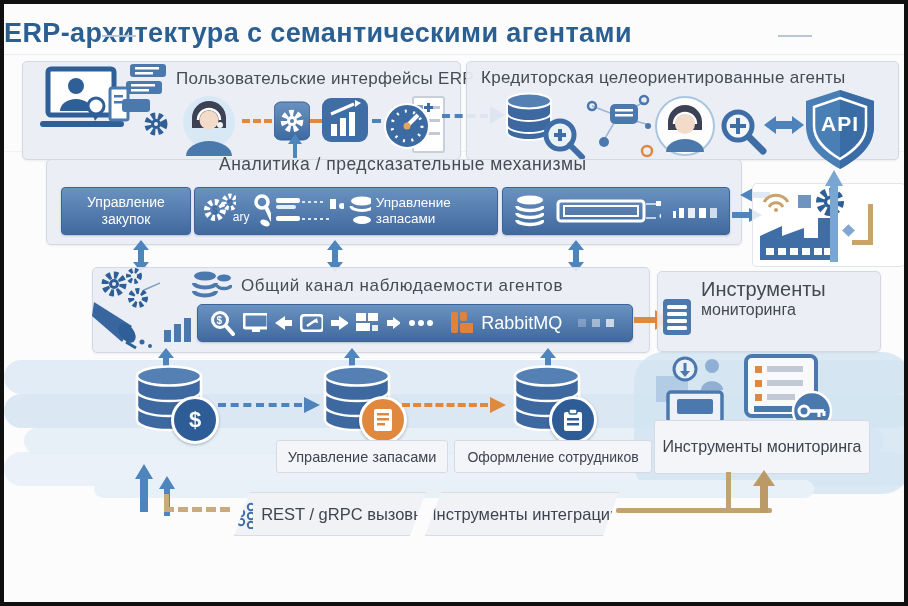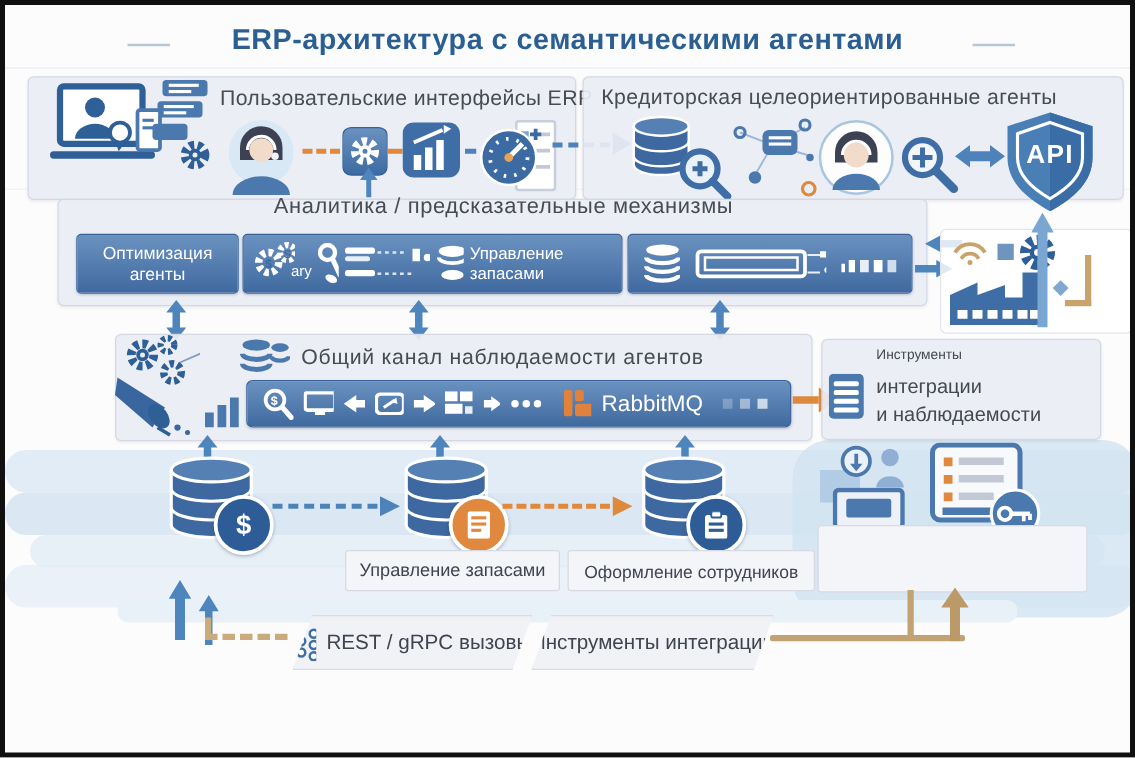--- a/index.html
+++ b/index.html
@@ -12,21 +12,21 @@
            box-shadow:0 1px 2px rgba(40,60,90,.25);color:#fff;}
   .ptitle{font-size:17px;color:#464b55;letter-spacing:.3px;white-space:nowrap;}
   .small-label{background:#f4f5f9;border:1px solid #d7dae2;border-radius:3px;color:#3f444e;
                display:flex;align-items:center;justify-content:center;text-align:center;
                font-size:14.5px;white-space:nowrap;}
   .dash-o{border-top:4px dashed #e1883d;}
   .dash-b{border-top:4px dashed #4d83ba;}
   .dash-t{border-top:5px dashed #cbab7e;}
   .hline{height:1px;background:#e8ebf1;}
   .wash{border-radius:18px;}
-  .maintitle{width:100%;text-align:center;font-size:23px;font-weight:bold;color:#2b5f92;letter-spacing:.4px;}
+  .maintitle{width:100%;text-align:left;font-size:27px;font-weight:bold;color:#2b5f92;letter-spacing:.4px;}
   .banner{background:#f1f2f6;border:1px solid #d9dce4;display:flex;align-items:center;justify-content:center;
           gap:8px;font-size:16.5px;color:#3f444e;white-space:nowrap;
           clip-path:polygon(16px 0%,100% 0%,calc(100% - 16px) 100%,0% 100%);}
   .barflex{display:flex;align-items:center;height:100%;padding:0 12px;gap:8px;}
   .badge{border-radius:50%;border:3px solid #fff;box-shadow:0 1px 3px rgba(30,50,80,.35);
          display:flex;align-items:center;justify-content:center;}
 </style>
 </head>
 <body>
 
@@ -182,21 +182,21 @@
     <path d="M38 2 L72 13 V38 C72 57 58 70 38 81 Z" fill="#3a6da5"></path>
     <path d="M38 10 L64 19 V38 C64 52 53 62 38 71 C23 62 12 52 12 38 V19 Z" fill="none" stroke="#fff" stroke-width="2.5"></path>
   </svg>
   <div class="abs" style="left:798px;top:108px;width:76px;text-align:center;font-size:21px;font-weight:bold;color:#fff;letter-spacing:1px">API</div>
 
   
   <div class="abs panel" style="left:42px;top:155px;width:694px;height:84px"></div>
   <div class="abs ptitle" style="left:215px;top:150px;font-size:17.5px;letter-spacing:.5px">Аналитика / предсказательные механизмы</div>
 
   <div class="abs bluebox" style="left:57px;top:183px;width:128px;height:46px;display:flex;align-items:center;justify-content:center;text-align:center;font-size:14px;line-height:1.2">
-    <span style="width:100px">Оптимизация агенты</span>
+    <span style="width:100px">Управление закупок</span>
   </div>
 
   <div class="abs bluebox" style="left:190px;top:183px;width:302px;height:46px">
     <div class="barflex" style="gap:5px;padding:0 8px">
       <svg width="40" height="38">
         <circle cx="12" cy="18" r="8" fill="none" stroke="#fff" stroke-width="6" stroke-dasharray="3.6 2.6"></circle>
         <text x="9" y="22" font-size="10" font-weight="bold" fill="#3c6aa2">$</text>
         <circle cx="27" cy="10" r="6" fill="none" stroke="#fff" stroke-width="5" stroke-dasharray="3 2.2"></circle>
         <text x="24" y="14" font-size="9" font-weight="bold" fill="#3c6aa2">S</text>
       </svg>
@@ -385,23 +385,22 @@
 
   
   <div class="abs panel" style="left:653px;top:267px;width:222px;height:79px"></div>
   <svg class="abs" style="left:659px;top:295px" width="30" height="38">
     <rect x="0" y="0" width="28" height="36" rx="4" fill="#4b79ae"></rect>
     <rect x="4" y="6" width="20" height="4" rx="1.5" fill="#fff"></rect>
       <rect x="4" y="13" width="20" height="4" rx="1.5" fill="#fff"></rect>
     <rect x="4" y="20" width="20" height="4" rx="1.5" fill="#fff"></rect>
       <rect x="4" y="27" width="20" height="4" rx="1.5" fill="#fff"></rect>
   </svg>
-  <div class="abs" style="left:697px;top:274px;font-size:11px;color:#44484f">Инструменты</div>
-  <div class="abs" style="left:697px;top:297px;font-size:16px;color:#44484f">интеграции</div>
-  <div class="abs" style="left:697px;top:320px;font-size:16px;color:#44484f">и наблюдаемости</div>
+  <div class="abs" style="left:697px;top:274px;font-size:20px;color:#44484f">Инструменты</div>
+  <div class="abs" style="left:697px;top:297px;font-size:16px;color:#44484f">мониторинга</div>
 
   
   <svg class="abs" style="left:154px;top:344px" width="16" height="32">
     <polygon points="8,0 16,10 11,10 11,22 16,22 8,32 0,22 5,22 5,10 0,10" fill="#4e85bd"></polygon>
     </svg>
   <svg class="abs" style="left:340px;top:344px" width="16" height="32">
     <polygon points="8,0 16,10 11,10 11,22 16,22 8,32 0,22 5,22 5,10 0,10" fill="#4e85bd"></polygon>
     </svg>
   <svg class="abs" style="left:536px;top:344px" width="16" height="32">
     <polygon points="8,0 16,10 11,10 11,22 16,22 8,32 0,22 5,22 5,10 0,10" fill="#4e85bd"></polygon>
@@ -483,20 +482,21 @@
       <rect x="23" y="40" width="28" height="6" fill="#c3c9d4"></rect>
     <rect x="10" y="52" width="52" height="6" fill="#4b79ae"></rect>
   </svg>
   <svg class="abs" style="left:786px;top:386px" width="46" height="42">
     <circle cx="22" cy="21" r="19" fill="#4b79ae" stroke="#fff" stroke-width="2.5"></circle>
     <circle cx="14" cy="21" r="5" fill="none" stroke="#fff" stroke-width="3"></circle>
     <path d="M19 21 H34" stroke="#fff" stroke-width="3.5"></path>
     <path d="M29 21 V27 M34 21 V26" stroke="#fff" stroke-width="3"></path>
   </svg>
   <div class="abs small-label" style="left:650px;top:416px;width:214px;height:52px;flex-direction:column;font-size:16px;line-height:1.4;background:#f4f5f9">
+    <span>Инструменты мониторинга</span>
   </div>
 
   
   <svg class="abs" style="left:131px;top:460px" width="18" height="48">
     <polygon points="9,0 18,15 13,15 13,48 5,48 5,15 0,15" fill="#4e85bd"></polygon>
     </svg>
   <svg class="abs" style="left:155px;top:472px" width="16" height="40">
     <polygon points="8,0 16,13 11,13 11,40 5,40 5,13 0,13" fill="#4e85bd"></polygon>
     </svg>
   <div class="abs" style="left:160px;top:490px;width:5px;height:14px;background:#cbab7e"></div>

